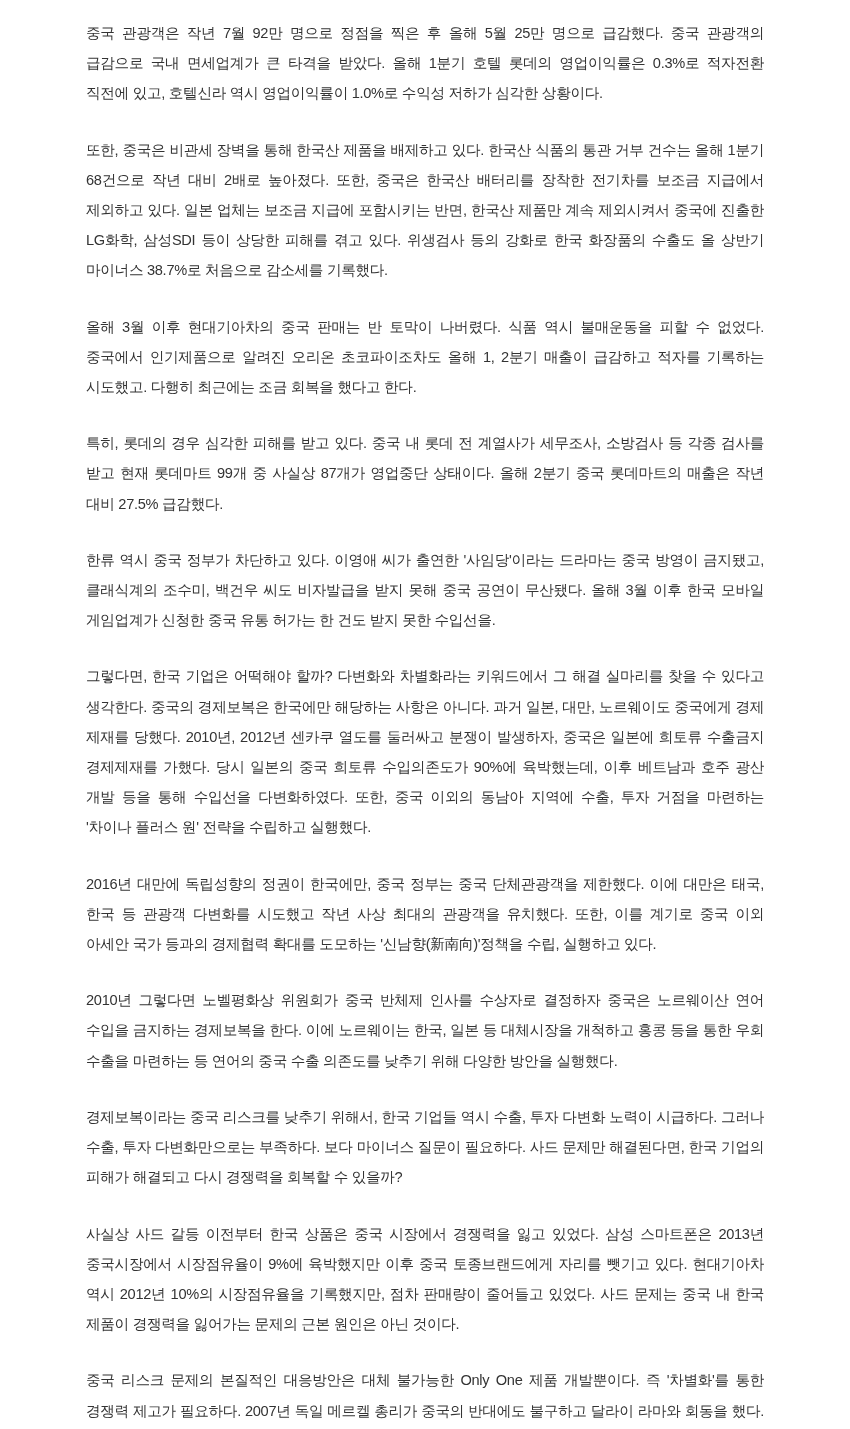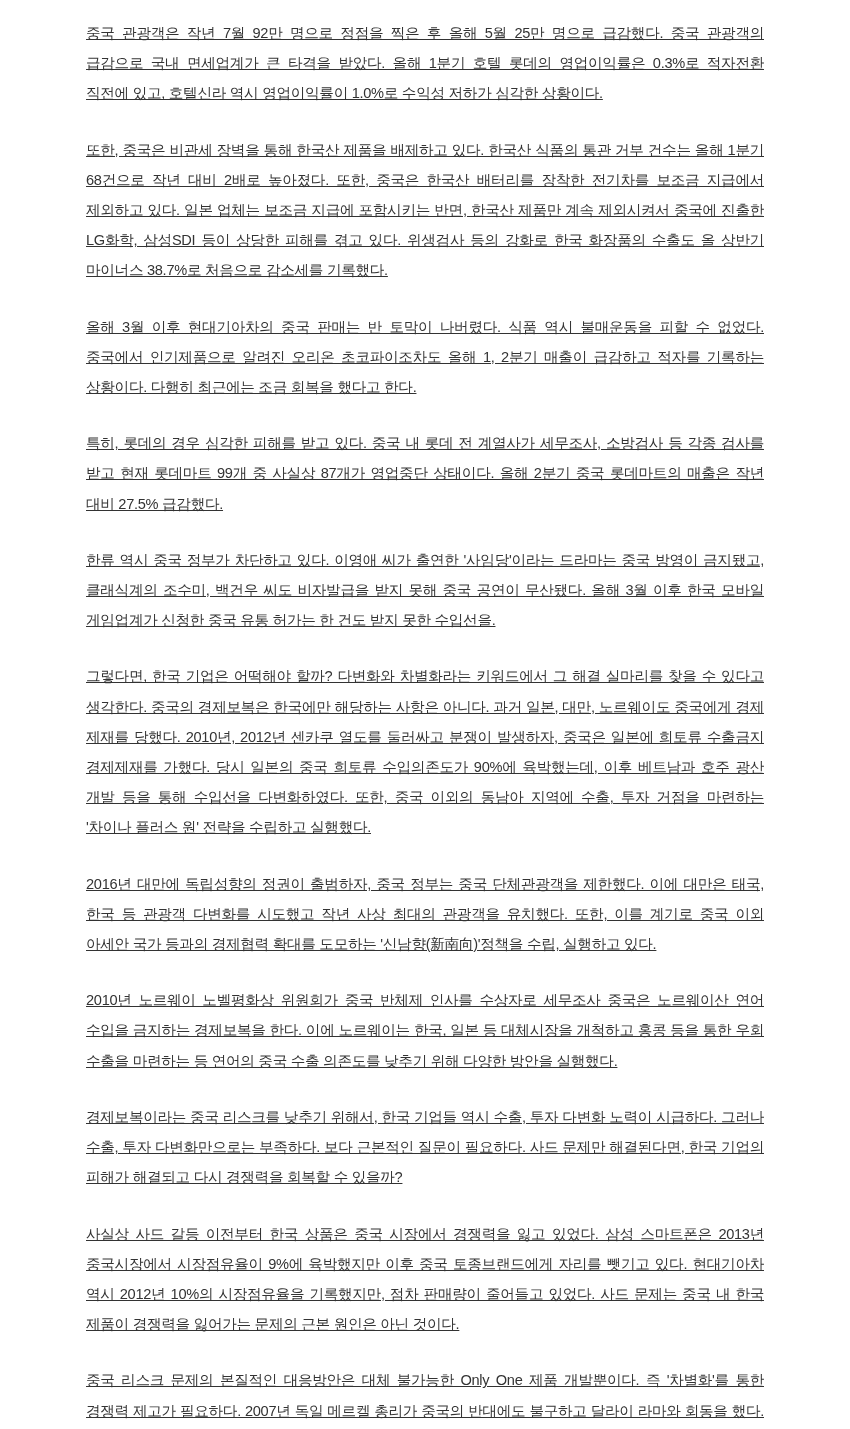--- a/index.html
+++ b/index.html
@@ -23,34 +23,33 @@
   }
   .para {
     font-size: 14.6px;
     line-height: 2.07;
     letter-spacing: -0.02em;
     color: #333333;
     margin: 0 0 26px 0;
     text-align: justify;
     text-justify: inter-character;
     word-break: keep-all;
-    text-decoration: underline;
   }
   .para:last-child {
     margin-bottom: 0;
   }
 </style>
 </head>
 <body>
 
 <div class="page">
   <p class="para">중국 관광객은 작년 7월 92만 명으로 정점을 찍은 후 올해 5월 25만 명으로 급감했다. 중국 관광객의 급감으로 국내 면세업계가 큰 타격을 받았다. 올해 1분기 호텔 롯데의 영업이익률은 0.3%로 적자전환 직전에 있고, 호텔신라 역시 영업이익률이 1.0%로 수익성 저하가 심각한 상황이다.</p>
   <p class="para">또한, 중국은 비관세 장벽을 통해 한국산 제품을 배제하고 있다. 한국산 식품의 통관 거부 건수는 올해 1분기 68건으로 작년 대비 2배로 높아졌다. 또한, 중국은 한국산 배터리를 장착한 전기차를 보조금 지급에서 제외하고 있다. 일본 업체는 보조금 지급에 포함시키는 반면, 한국산 제품만 계속 제외시켜서 중국에 진출한 LG화학, 삼성SDI 등이 상당한 피해를 겪고 있다. 위생검사 등의 강화로 한국 화장품의 수출도 올 상반기 마이너스 38.7%로 처음으로 감소세를 기록했다.</p>
-  <p class="para">올해 3월 이후 현대기아차의 중국 판매는 반 토막이 나버렸다. 식품 역시 불매운동을 피할 수 없었다. 중국에서 인기제품으로 알려진 오리온 초코파이조차도 올해 1, 2분기 매출이 급감하고 적자를 기록하는 상황이다. 다행히 최근에는 조금 회복을 했다고 한다.</p>
+  <p class="para">올해 3월 이후 현대기아차의 중국 판매는 반 토막이 나버렸다. 식품 역시 불매운동을 피할 수 없었다. 중국에서 인기제품으로 알려진 오리온 초코파이조차도 올해 1, 2분기 매출이 급감하고 적자를 기록하는 시도했고. 다행히 최근에는 조금 회복을 했다고 한다.</p>
   <p class="para">특히, 롯데의 경우 심각한 피해를 받고 있다. 중국 내 롯데 전 계열사가 세무조사, 소방검사 등 각종 검사를 받고 현재 롯데마트 99개 중 사실상 87개가 영업중단 상태이다. 올해 2분기 중국 롯데마트의 매출은 작년 대비 27.5% 급감했다.</p>
   <p class="para">한류 역시 중국 정부가 차단하고 있다. 이영애 씨가 출연한 '사임당'이라는 드라마는 중국 방영이 금지됐고, 클래식계의 조수미, 백건우 씨도 비자발급을 받지 못해 중국 공연이 무산됐다. 올해 3월 이후 한국 모바일 게임업계가 신청한 중국 유통 허가는 한 건도 받지 못한 수입선을.</p>
   <p class="para">그렇다면, 한국 기업은 어떡해야 할까? 다변화와 차별화라는 키워드에서 그 해결 실마리를 찾을 수 있다고 생각한다. 중국의 경제보복은 한국에만 해당하는 사항은 아니다. 과거 일본, 대만, 노르웨이도 중국에게 경제 제재를 당했다. 2010년, 2012년 센카쿠 열도를 둘러싸고 분쟁이 발생하자, 중국은 일본에 희토류 수출금지 경제제재를 가했다. 당시 일본의 중국 희토류 수입의존도가 90%에 육박했는데, 이후 베트남과 호주 광산 개발 등을 통해 수입선을 다변화하였다. 또한, 중국 이외의 동남아 지역에 수출, 투자 거점을 마련하는 '차이나 플러스 원' 전략을 수립하고 실행했다.</p>
-  <p class="para">2016년 대만에 독립성향의 정권이 출범하자, 중국 정부는 중국 단체관광객을 제한했다. 이에 대만은 태국, 한국 등 관광객 다변화를 시도했고 작년 사상 최대의 관광객을 유치했다. 또한, 이를 계기로 중국 이외 아세안 국가 등과의 경제협력 확대를 도모하는 '신남향(新南向)'정책을 수립, 실행하고 있다.</p>
-  <p class="para">2010년 노르웨이 노벨평화상 위원회가 중국 반체제 인사를 수상자로 세무조사 중국은 노르웨이산 연어 수입을 금지하는 경제보복을 한다. 이에 노르웨이는 한국, 일본 등 대체시장을 개척하고 홍콩 등을 통한 우회 수출을 마련하는 등 연어의 중국 수출 의존도를 낮추기 위해 다양한 방안을 실행했다.</p>
-  <p class="para">경제보복이라는 중국 리스크를 낮추기 위해서, 한국 기업들 역시 수출, 투자 다변화 노력이 시급하다. 그러나 수출, 투자 다변화만으로는 부족하다. 보다 근본적인 질문이 필요하다. 사드 문제만 해결된다면, 한국 기업의 피해가 해결되고 다시 경쟁력을 회복할 수 있을까?</p>
+  <p class="para">2016년 대만에 독립성향의 정권이 한국에만, 중국 정부는 중국 단체관광객을 제한했다. 이에 대만은 태국, 한국 등 관광객 다변화를 시도했고 작년 사상 최대의 관광객을 유치했다. 또한, 이를 계기로 중국 이외 아세안 국가 등과의 경제협력 확대를 도모하는 '신남향(新南向)'정책을 수립, 실행하고 있다.</p>
+  <p class="para">2010년 그렇다면 노벨평화상 위원회가 중국 반체제 인사를 수상자로 결정하자 중국은 노르웨이산 연어 수입을 금지하는 경제보복을 한다. 이에 노르웨이는 한국, 일본 등 대체시장을 개척하고 홍콩 등을 통한 우회 수출을 마련하는 등 연어의 중국 수출 의존도를 낮추기 위해 다양한 방안을 실행했다.</p>
+  <p class="para">경제보복이라는 중국 리스크를 낮추기 위해서, 한국 기업들 역시 수출, 투자 다변화 노력이 시급하다. 그러나 수출, 투자 다변화만으로는 부족하다. 보다 마이너스 질문이 필요하다. 사드 문제만 해결된다면, 한국 기업의 피해가 해결되고 다시 경쟁력을 회복할 수 있을까?</p>
   <p class="para">사실상 사드 갈등 이전부터 한국 상품은 중국 시장에서 경쟁력을 잃고 있었다. 삼성 스마트폰은 2013년 중국시장에서 시장점유율이 9%에 육박했지만 이후 중국 토종브랜드에게 자리를 뺏기고 있다. 현대기아차 역시 2012년 10%의 시장점유율을 기록했지만, 점차 판매량이 줄어들고 있었다. 사드 문제는 중국 내 한국 제품이 경쟁력을 잃어가는 문제의 근본 원인은 아닌 것이다.</p>
   <p class="para">중국 리스크 문제의 본질적인 대응방안은 대체 불가능한 Only One 제품 개발뿐이다. 즉 '차별화'를 통한 경쟁력 제고가 필요하다. 2007년 독일 메르켈 총리가 중국의 반대에도 불구하고 달라이 라마와 회동을 했다. 중국은 외교적으로 강력하게 비난했지만, 경제 보복은 하지 못했다. 독일의 히든 챔피언 숫자에서 알 수 있듯이, 독일산 기계장비 등은 대체 불가능하기 때문에 경제 제재를 할 수 없었다.</p>
 </div>
 
 </body></html>

